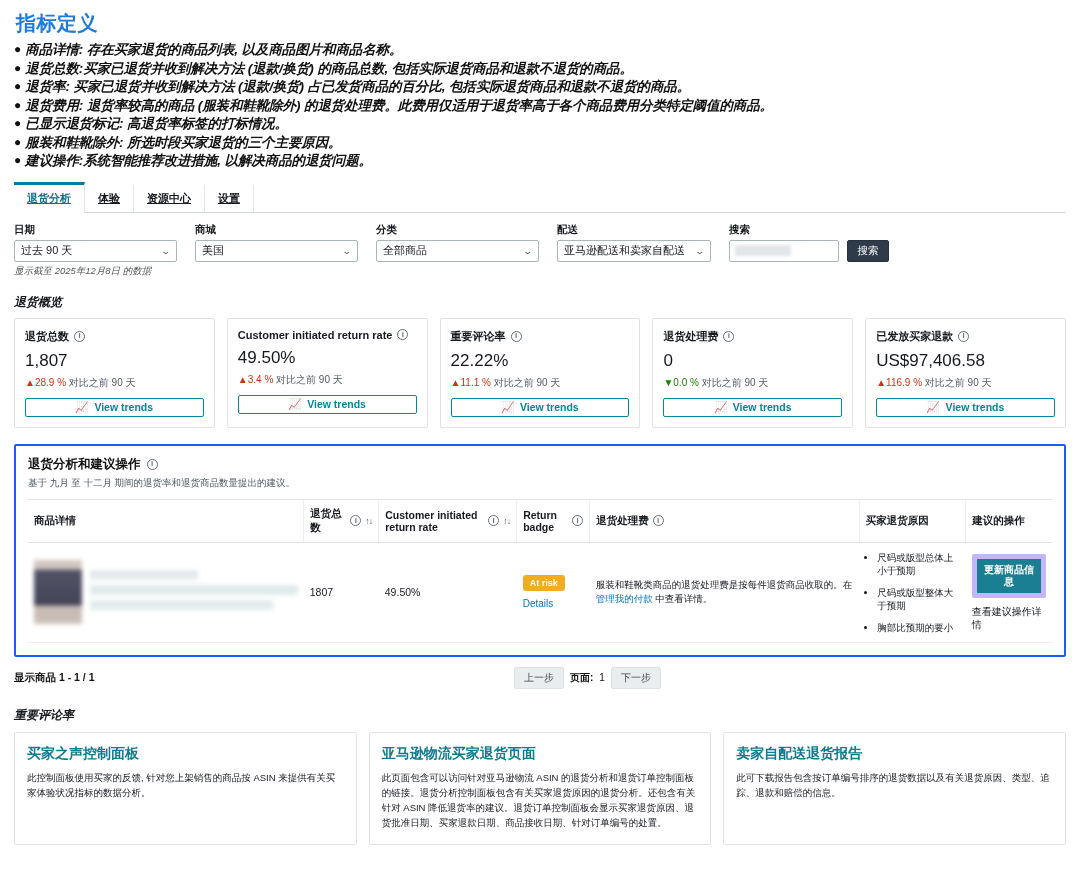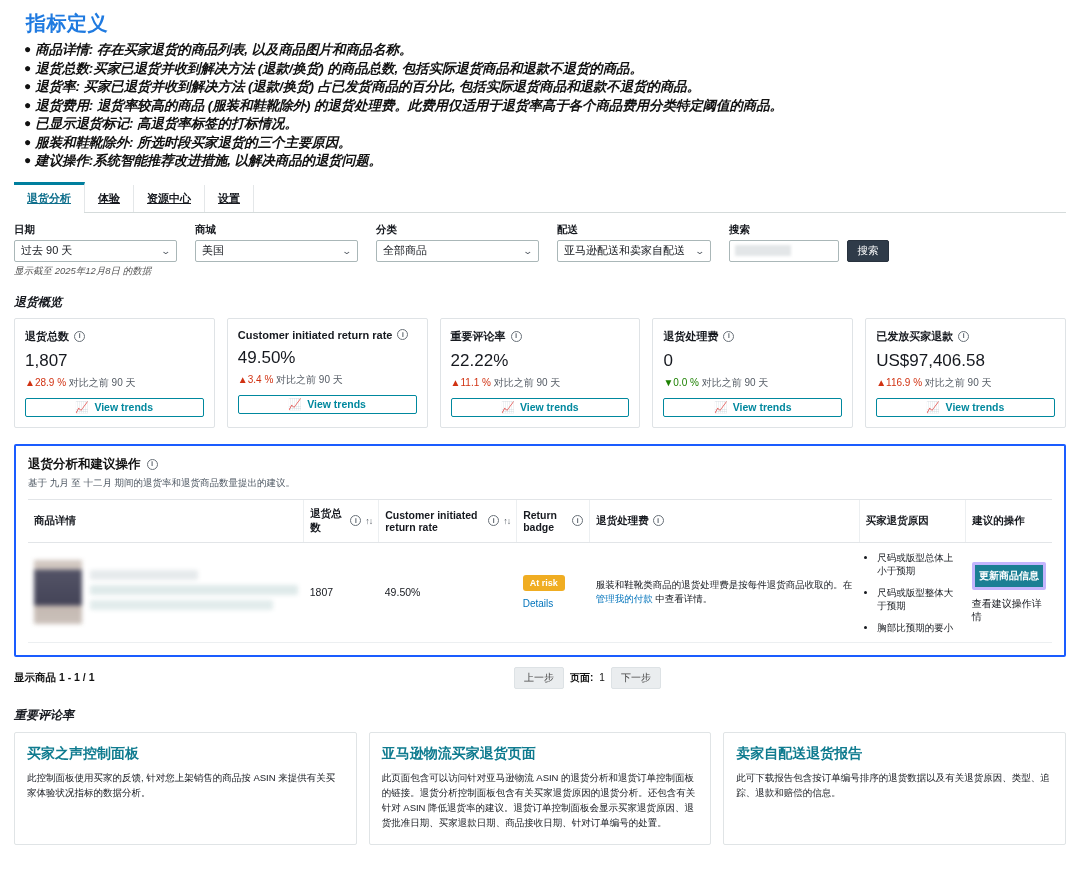--- a/index.html
+++ b/index.html
@@ -7,21 +7,21 @@
   body {
     width: 1080px; height: 877px;
     background:#ffffff;
     font-family: "Liberation Sans", "DejaVu Sans", sans-serif;
     color:#111;
     font-size:12px;
     overflow:hidden;
   }
 
   
-  .defs { padding: 8px 14px 2px 24px; }
+  .defs { padding: 8px 14px 2px 14px; }
   .defs-title {
     color:#1f7ae0; font-size:20px; font-weight:bold; letter-spacing:.5px;
     margin: 2px 0 4px 2px;
   }
   .def-row { display:flex; align-items:flex-start; margin: 1px 0 1px 0; }
   .def-bullet { color:#111; font-size:12px; line-height:17px; margin-right:4px; }
   .def-text {
     font-size:13.5px; line-height:17.5px; font-style:italic; font-weight:bold;
     letter-spacing:-0.1px; white-space:nowrap;
   }
@@ -144,21 +144,21 @@
   }
   .badge-details { display:block; color:#0073bb; font-size:10px; margin-top:7px; cursor:pointer; }
   .fee-text { font-size:9.5px; line-height:14px; color:#16191f; }
   .link { color:#0073bb; cursor:pointer; }
 
   ul.reasons { margin:0; padding-left:12px; }
   ul.reasons li { font-size:9.5px; line-height:13px; margin-bottom:9px; color:#16191f; }
   ul.reasons li:last-child { margin-bottom:0; }
 
   .update-btn {
-    background:#1b7f94; color:#fff; border:3px solid #c4b5fd; border-radius:2px;
+    background:#1b7f94; color:#fff; border:5px solid #c4b5fd; border-radius:2px;
     font-size:10px; font-weight:bold; text-align:center; padding:5px 4px; cursor:pointer;
     line-height:12px;
   }
   .detail-link { color:#16191f; font-size:10px; margin-top:7px; line-height:13px; cursor:pointer; }
 
   
   .pager { display:flex; align-items:center; margin: 10px 14px 0 14px; position:relative; height:22px; }
   .pager-count { font-size:10.5px; font-weight:bold; }
   .pager-ctrls { position:absolute; left:500px; display:flex; align-items:center; gap:6px; }
   .pg-btn {

